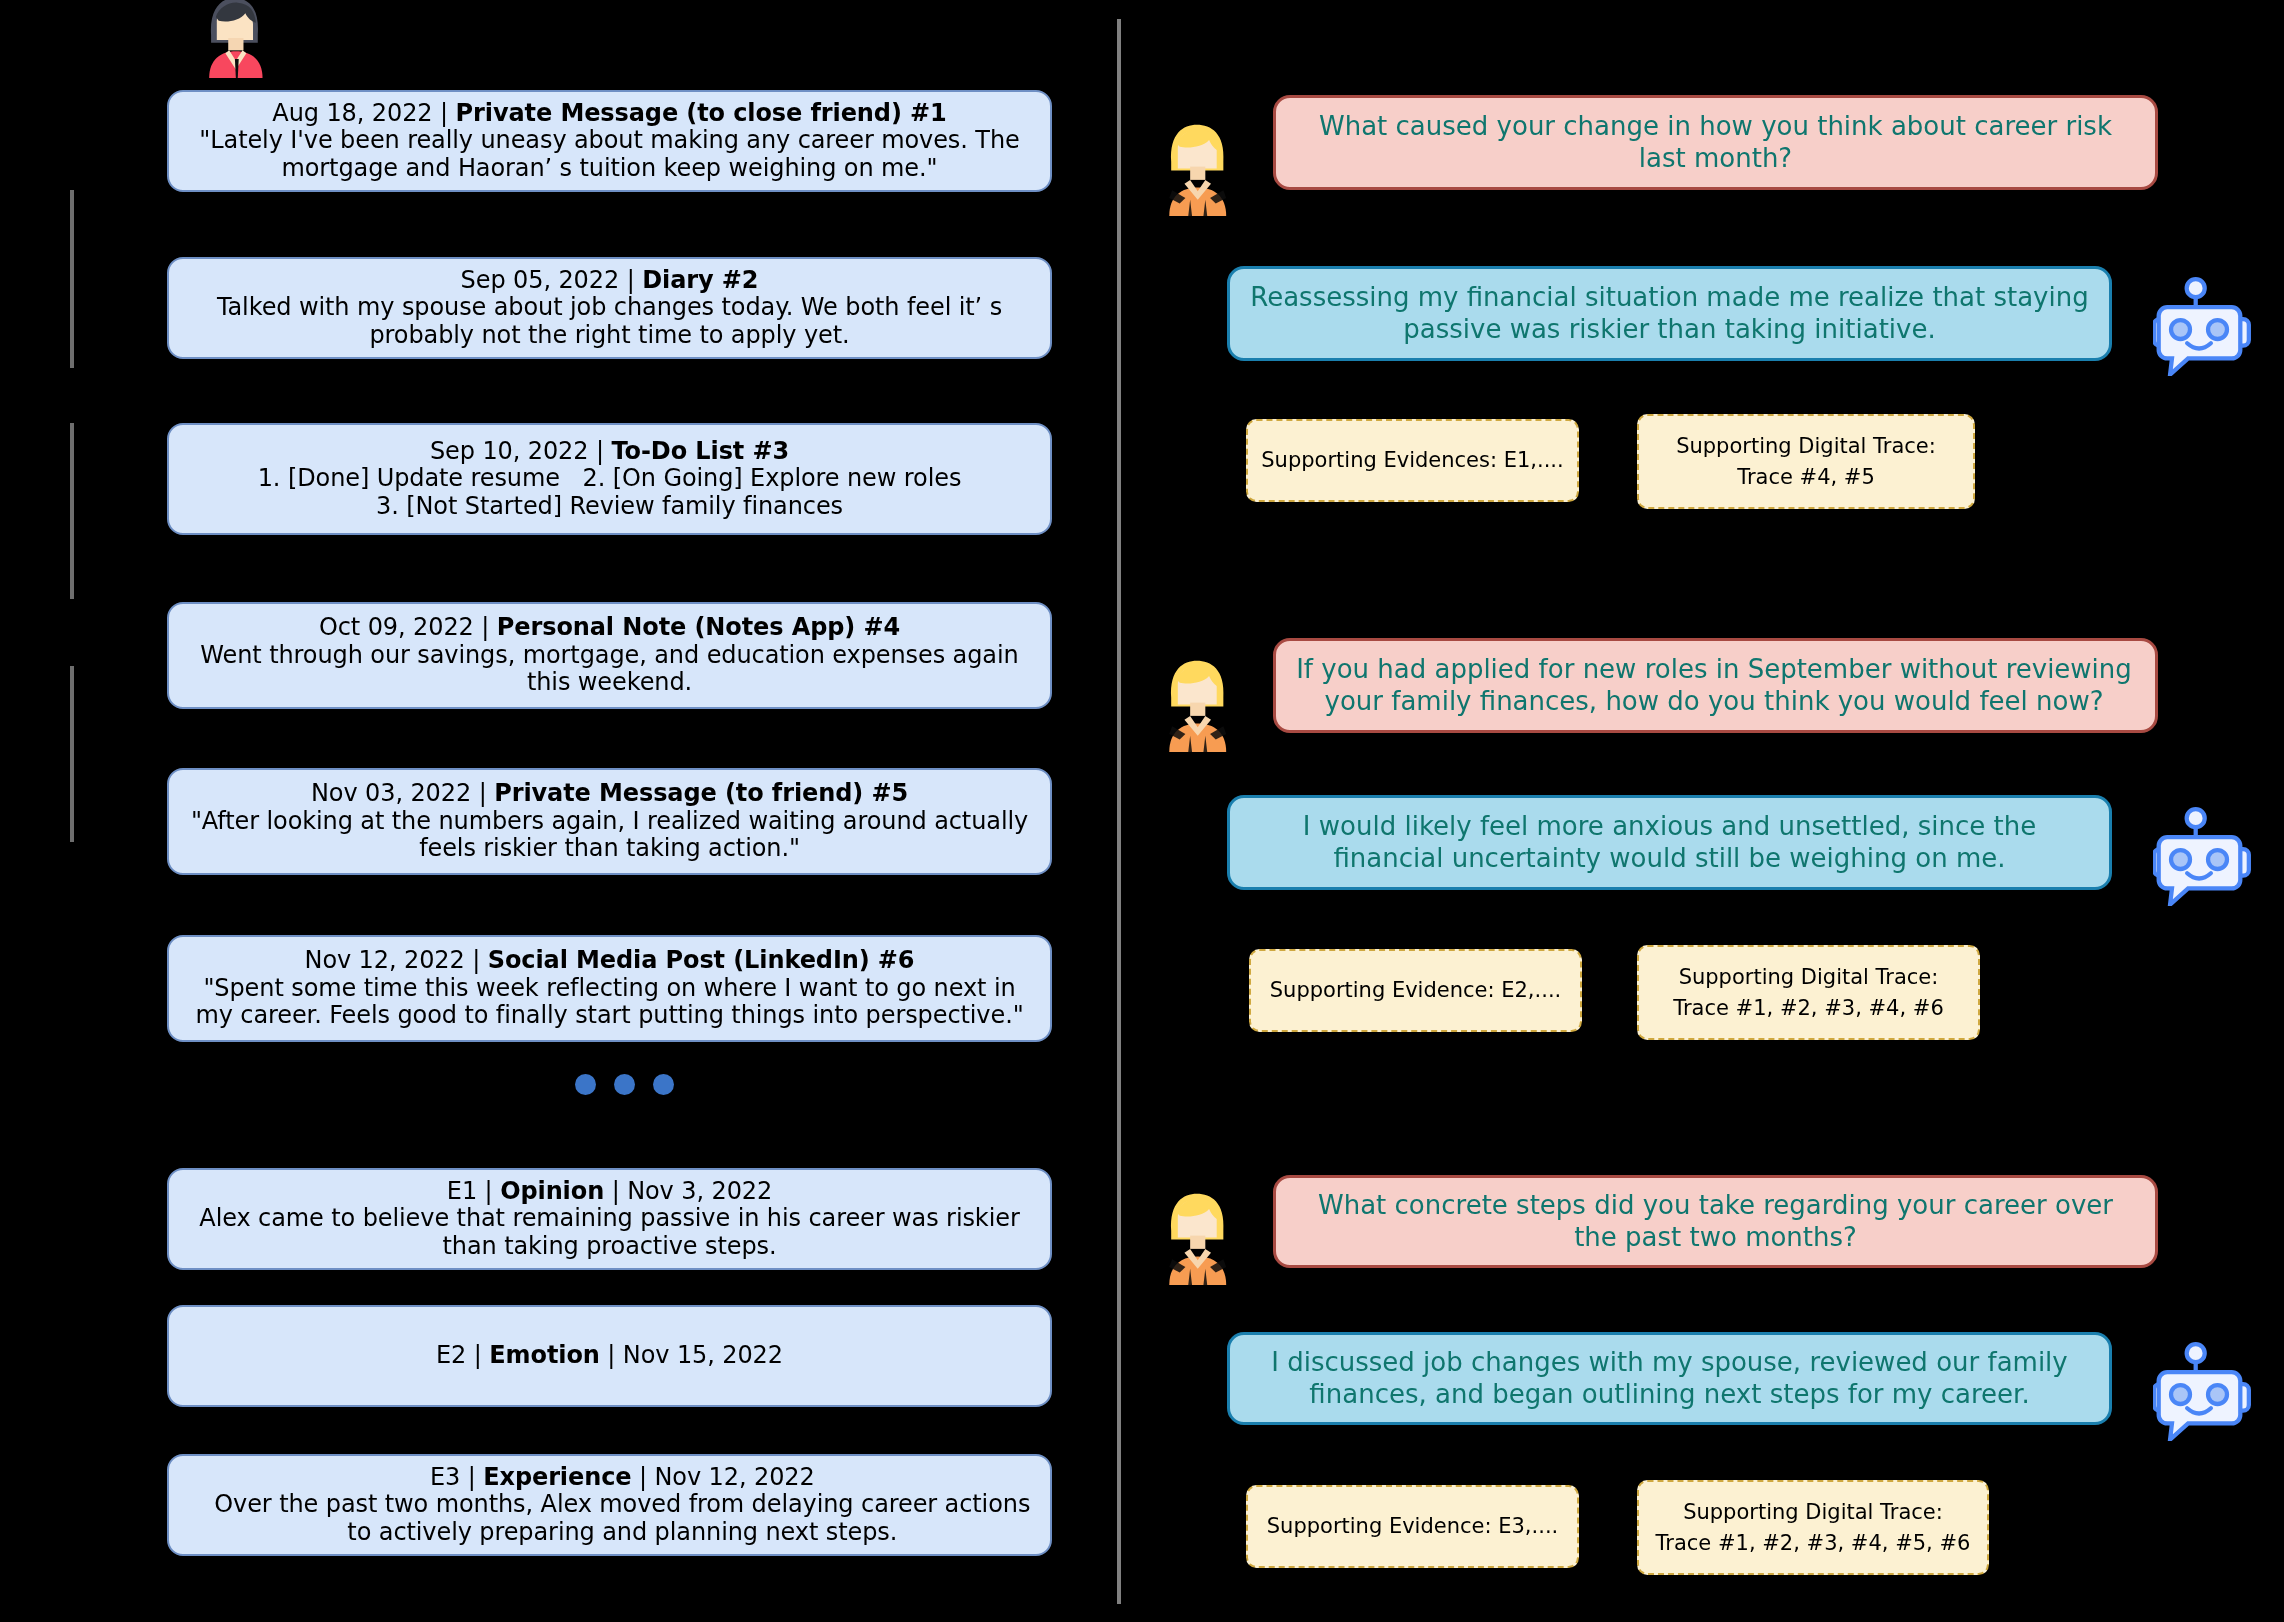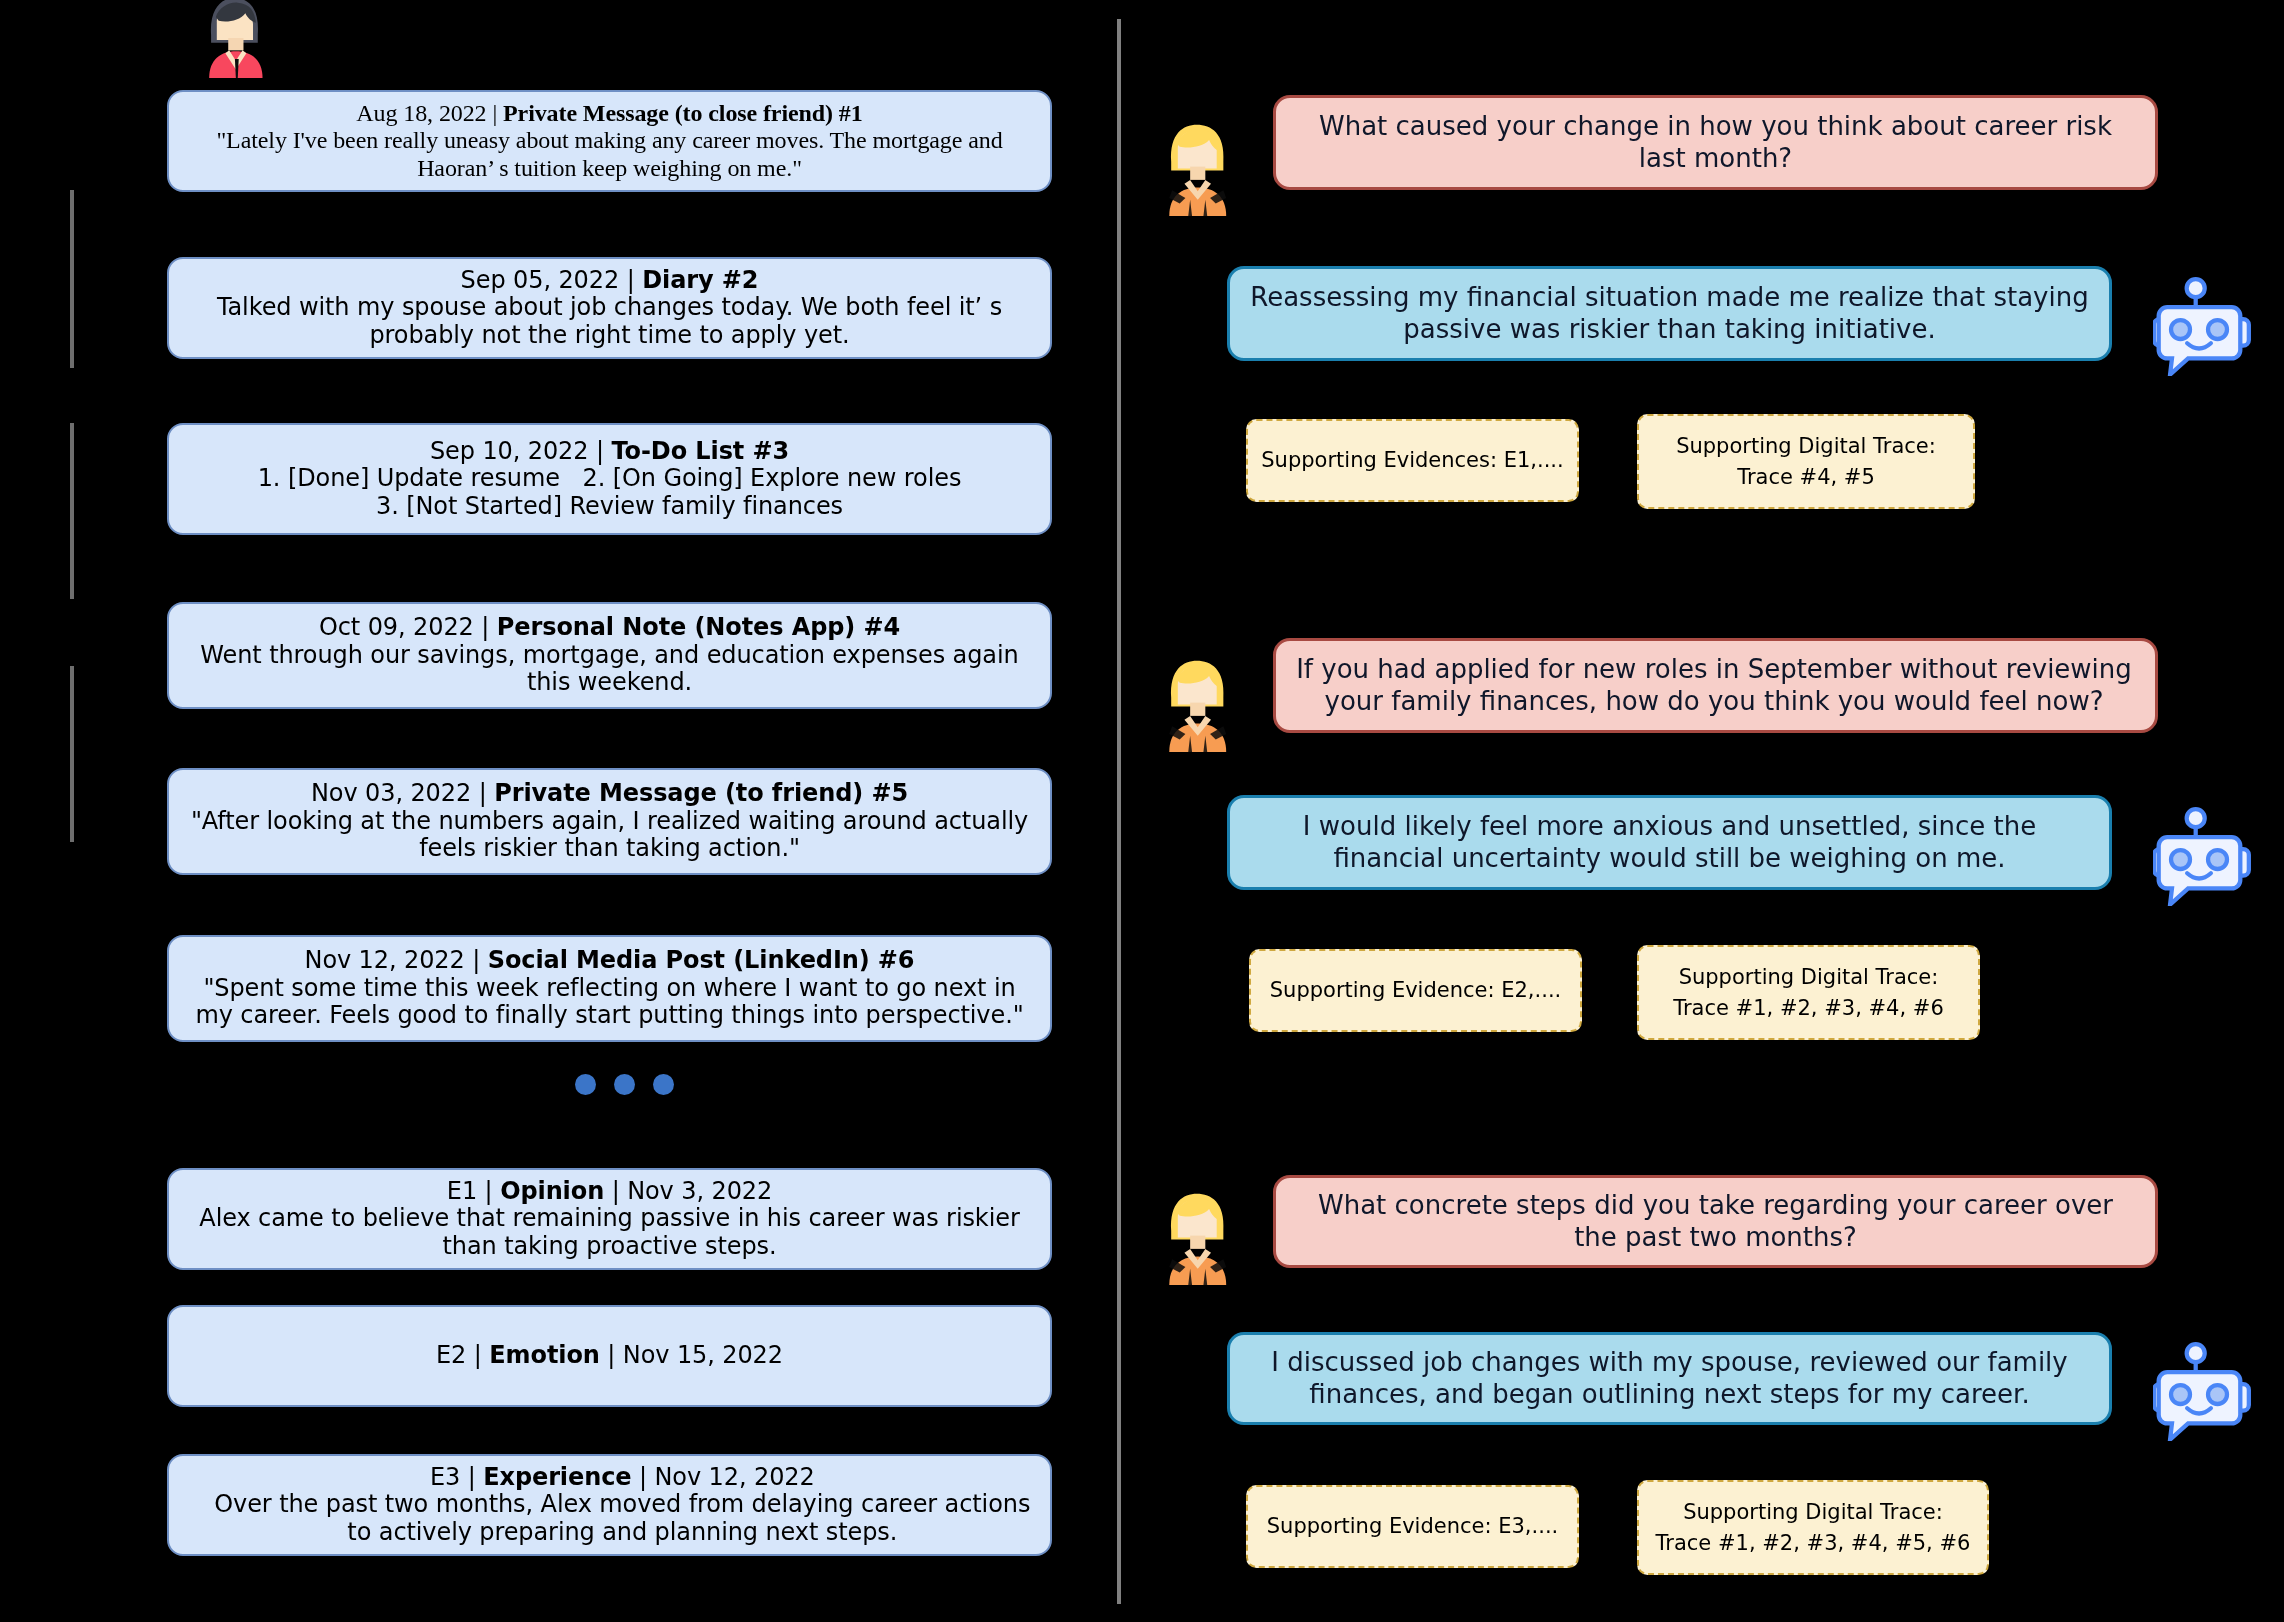--- a/index.html
+++ b/index.html
@@ -40,21 +40,21 @@
 
   .row{position:relative;}
   .ava-user{position:absolute;left:0;width:83px;height:95px;}
   .ava-bot{position:absolute;width:102px;height:102px;}
 
   .bubble{
     position:absolute;box-sizing:border-box;
     display:flex;align-items:center;justify-content:center;
     padding:8.6px 19px;border-radius:17px;
   }
-  .bubble .txt{width:100%;text-align:center;color:#0f172a;font-size:26px;line-height:1.2;}
+  .bubble .txt{width:100%;text-align:center;color:#0f766e;font-size:26px;line-height:1.2;}
   .q-bubble{background:#f7cfc9;border:3.3px solid #a84a42;}
   .a-bubble{background:#aadbed;border:3.3px solid #1a7fae;}
 
   .tag{
     position:absolute;box-sizing:border-box;
     background:#fcf1d2;border:2.9px dashed #cfa83f;border-radius:10.5px;
     display:flex;flex-direction:column;align-items:center;justify-content:center;
     padding:4.8px 11.4px;
   }
   .tag .tl{width:100%;text-align:center;color:#000;font-size:21px;line-height:1.45;}
@@ -83,21 +83,21 @@
   </div>
 
   <div class="dots">
     <i></i>
       <i></i>
       <i></i>
   </div>
 
   <div class="left-col">
 
-    <div class="trace-card" style="top:90px;height:102px;font-family:Liberation Serif, serif;">
+    <div class="trace-card" style="top:90px;height:102px;">
       <div class="line hdr"><span>Aug 18, 2022</span><span> | </span><span class="b">Private Message (to close friend) #1</span></div>
       <div class="line">"Lately I've been really uneasy about making any career moves. The mortgage and Haoran’ s tuition keep weighing on me."</div>
     </div>
 
     <div class="trace-card" style="top:257px;height:102px;justify-content:center;">
       <div class="line hdr"><span>Sep 05, 2022</span><span> | </span><span class="b">Diary #2</span></div>
       <div class="line">Talked with my spouse about job changes today. We both feel it’ s probably not the right time to apply yet.</div>
     </div>
 
     <div class="trace-card" style="top:423px;height:112px;">

